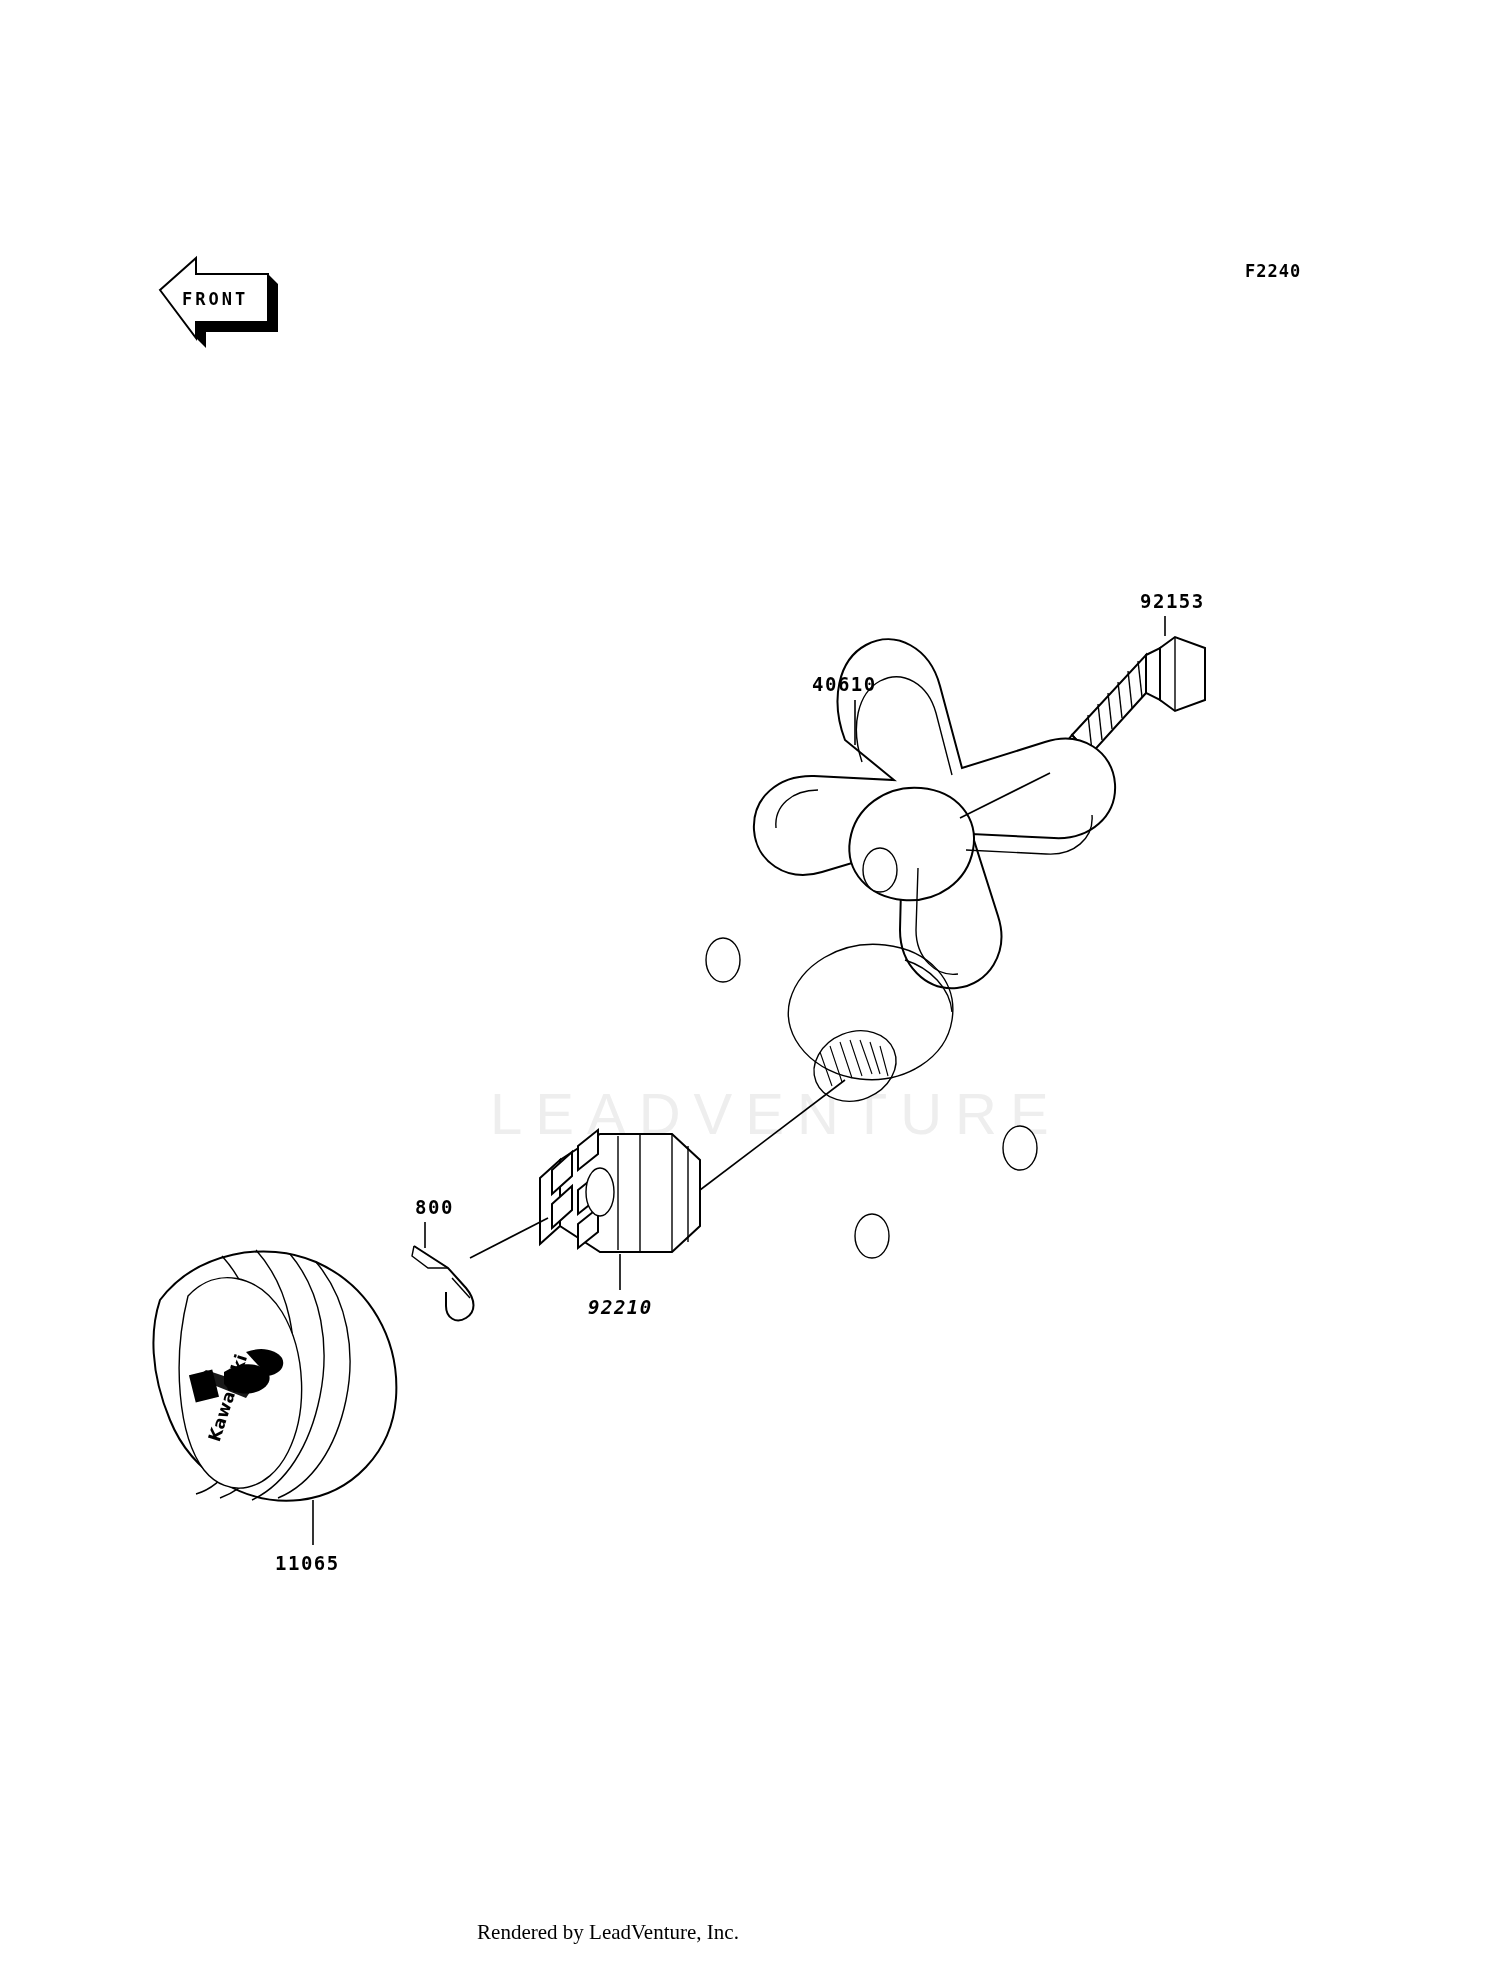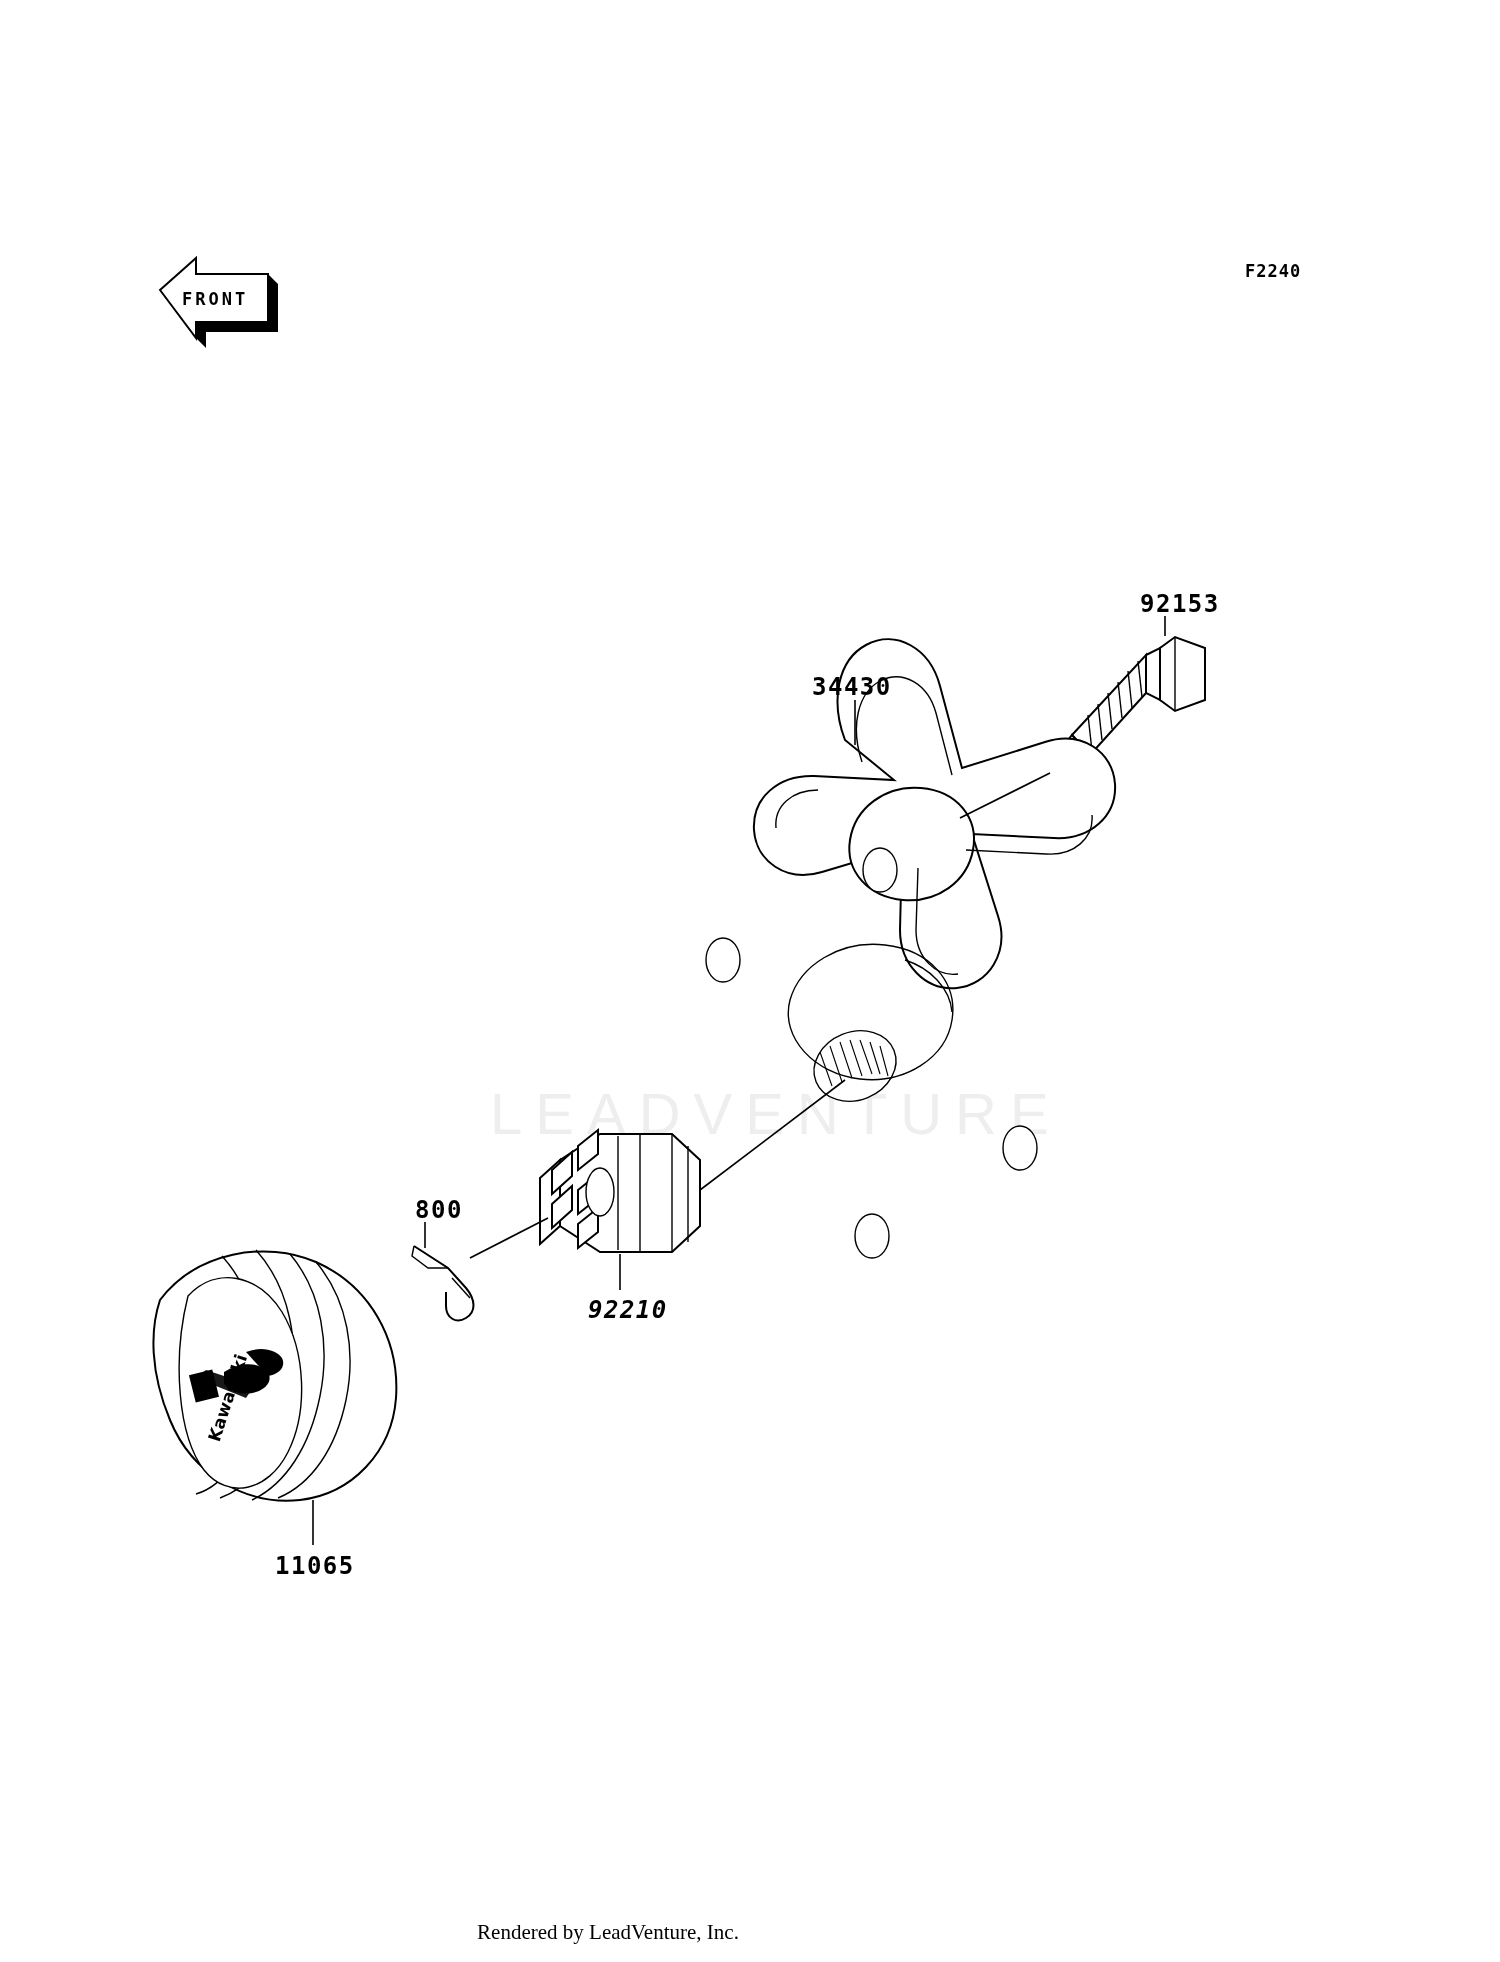--- a/index.html
+++ b/index.html
@@ -18,21 +18,21 @@
   .canvas {
     position: absolute;
     left: 0; top: 0;
     width: 1500px;
     height: 1962px;
   }
   .label {
     position: absolute;
     font-family: "DejaVu Sans Mono", monospace;
     font-weight: bold;
-    font-size: 24px;
+    font-size: 19px;
     letter-spacing: 1.5px;
     color: #000000;
     white-space: nowrap;
   }
   .diagram-code {
     position: absolute;
     right: 0;
     top: 0;
     font-family: "DejaVu Sans Mono", monospace;
     font-weight: bold;
@@ -226,21 +226,21 @@
       <line class="leader" x1="425" y1="1222" x2="425" y2="1248"></line>
 
       <line class="leader" x1="470" y1="1258" x2="548" y2="1218"></line>
 
       <line class="leader" x1="313" y1="1545" x2="313" y2="1500"></line>
     </g>
   </svg>
 
   <div class="label" style="left:1140px; top:590px;">92153</div>
 
-  <div class="label" style="left:812px; top:673px;">34430</div>
+  <div class="label" style="left:812px; top:673px;">40610</div>
 
   <div class="label" style="left:415px; top:1196px;">800</div>
 
   <div class="label" style="left:588px; top:1296px;font-style:italic;">92210</div>
 
   <div class="label" style="left:275px; top:1552px;">11065</div>
 
   <div class="footer">Rendered by LeadVenture, Inc.</div>
 
 </div>

